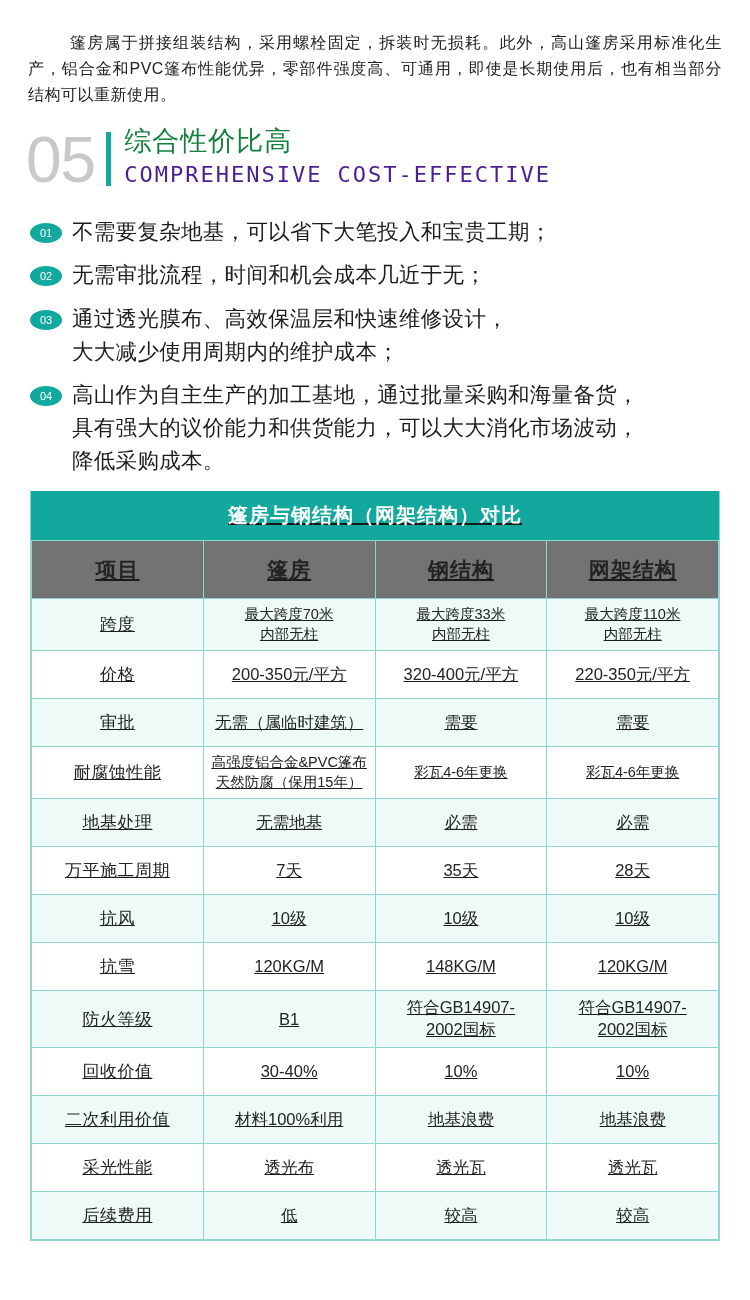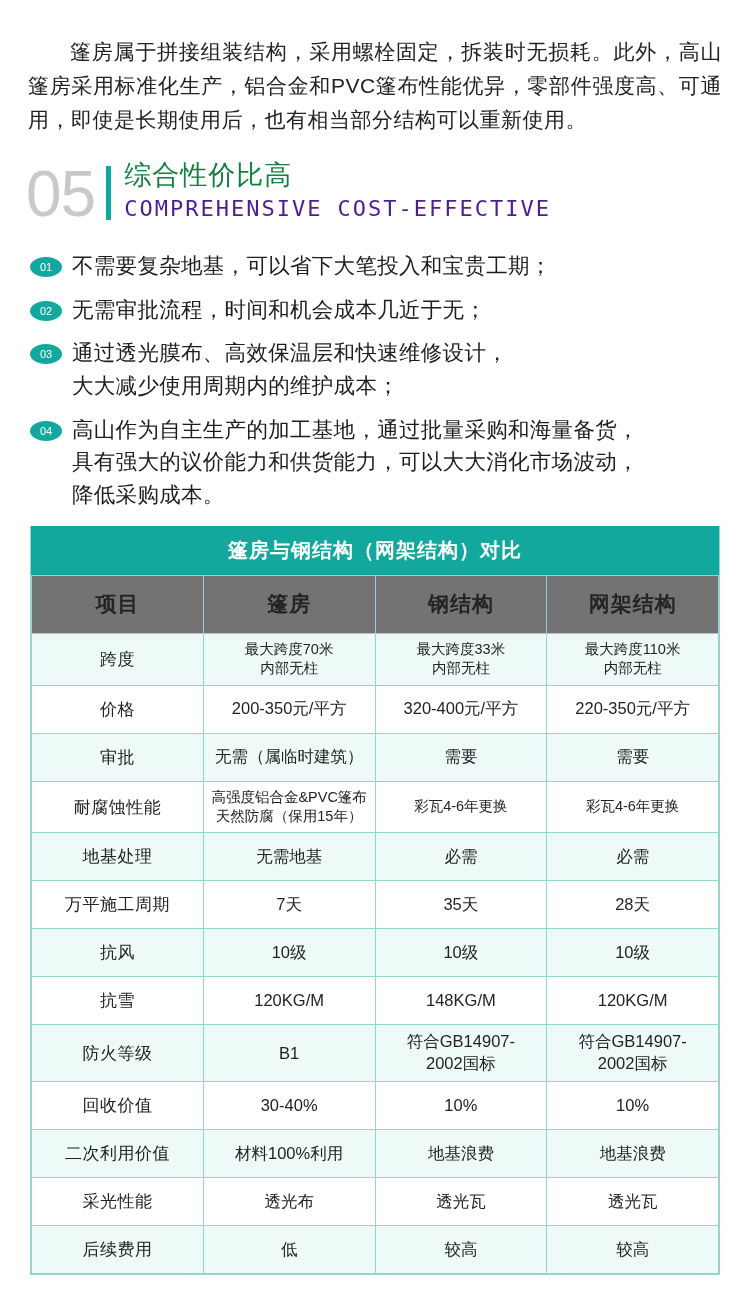--- a/index.html
+++ b/index.html
@@ -17,21 +17,21 @@
   }
   .page {
     width: 750px;
     height: 1300px;
     position: relative;
     padding: 0 22px;
   }
 
   
   .intro {
-    font-size: 21px;
+    font-size: 16px;
     line-height: 1.62;
     color: #222;
     text-align: justify;
     letter-spacing: 0.5px;
     padding: 14px 6px 0 6px;
     text-indent: 42px;
   }
 
   
   .section-head {
@@ -100,20 +100,21 @@
     line-height: 1.52;
     color: #1d1d1d;
     letter-spacing: 0.3px;
   }
 
   
   .table-wrap {
     margin: 14px 8px 0 8px;
     border: 1px solid #8fd6d0;
     border-top: none;
+    text-decoration: underline;
   }
   table {
     width: 100%;
     border-collapse: collapse;
     table-layout: fixed;
   }
   caption {
     background: #13a89e;
     color: #ffffff;
     font-size: 20px;

